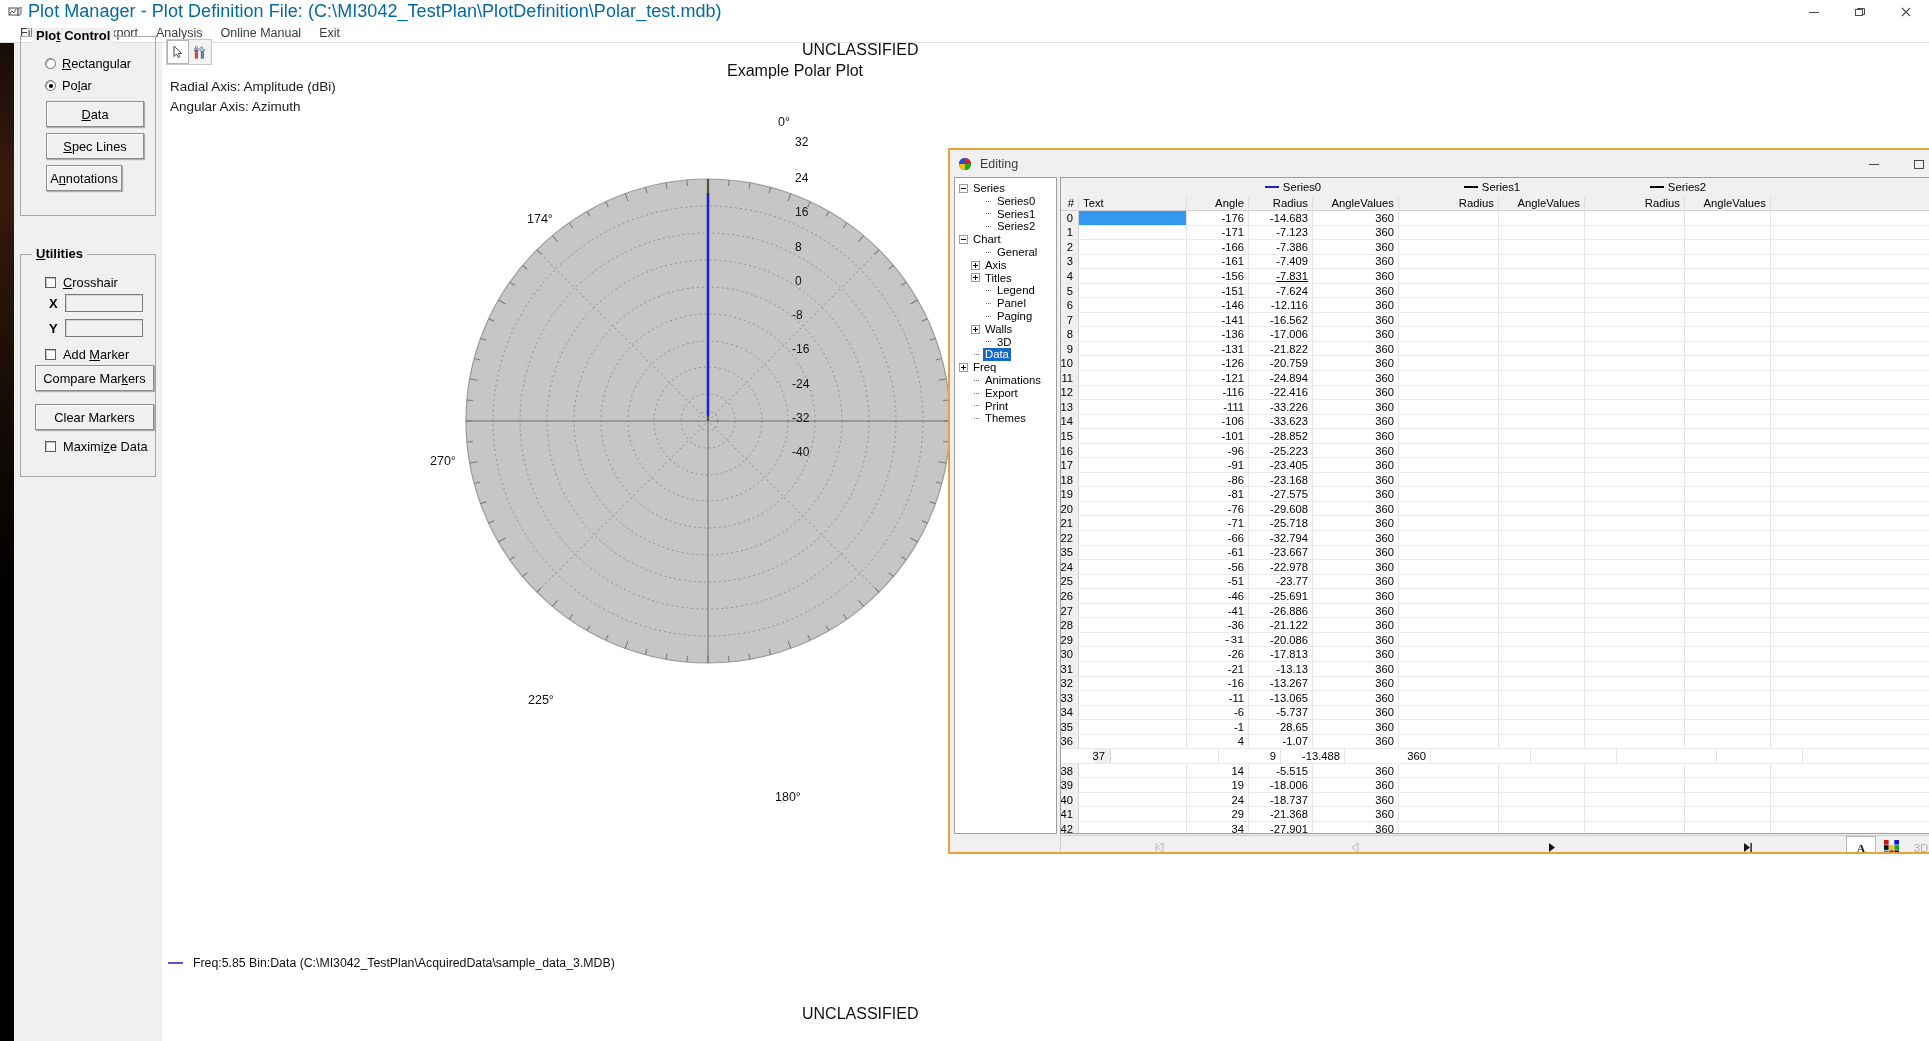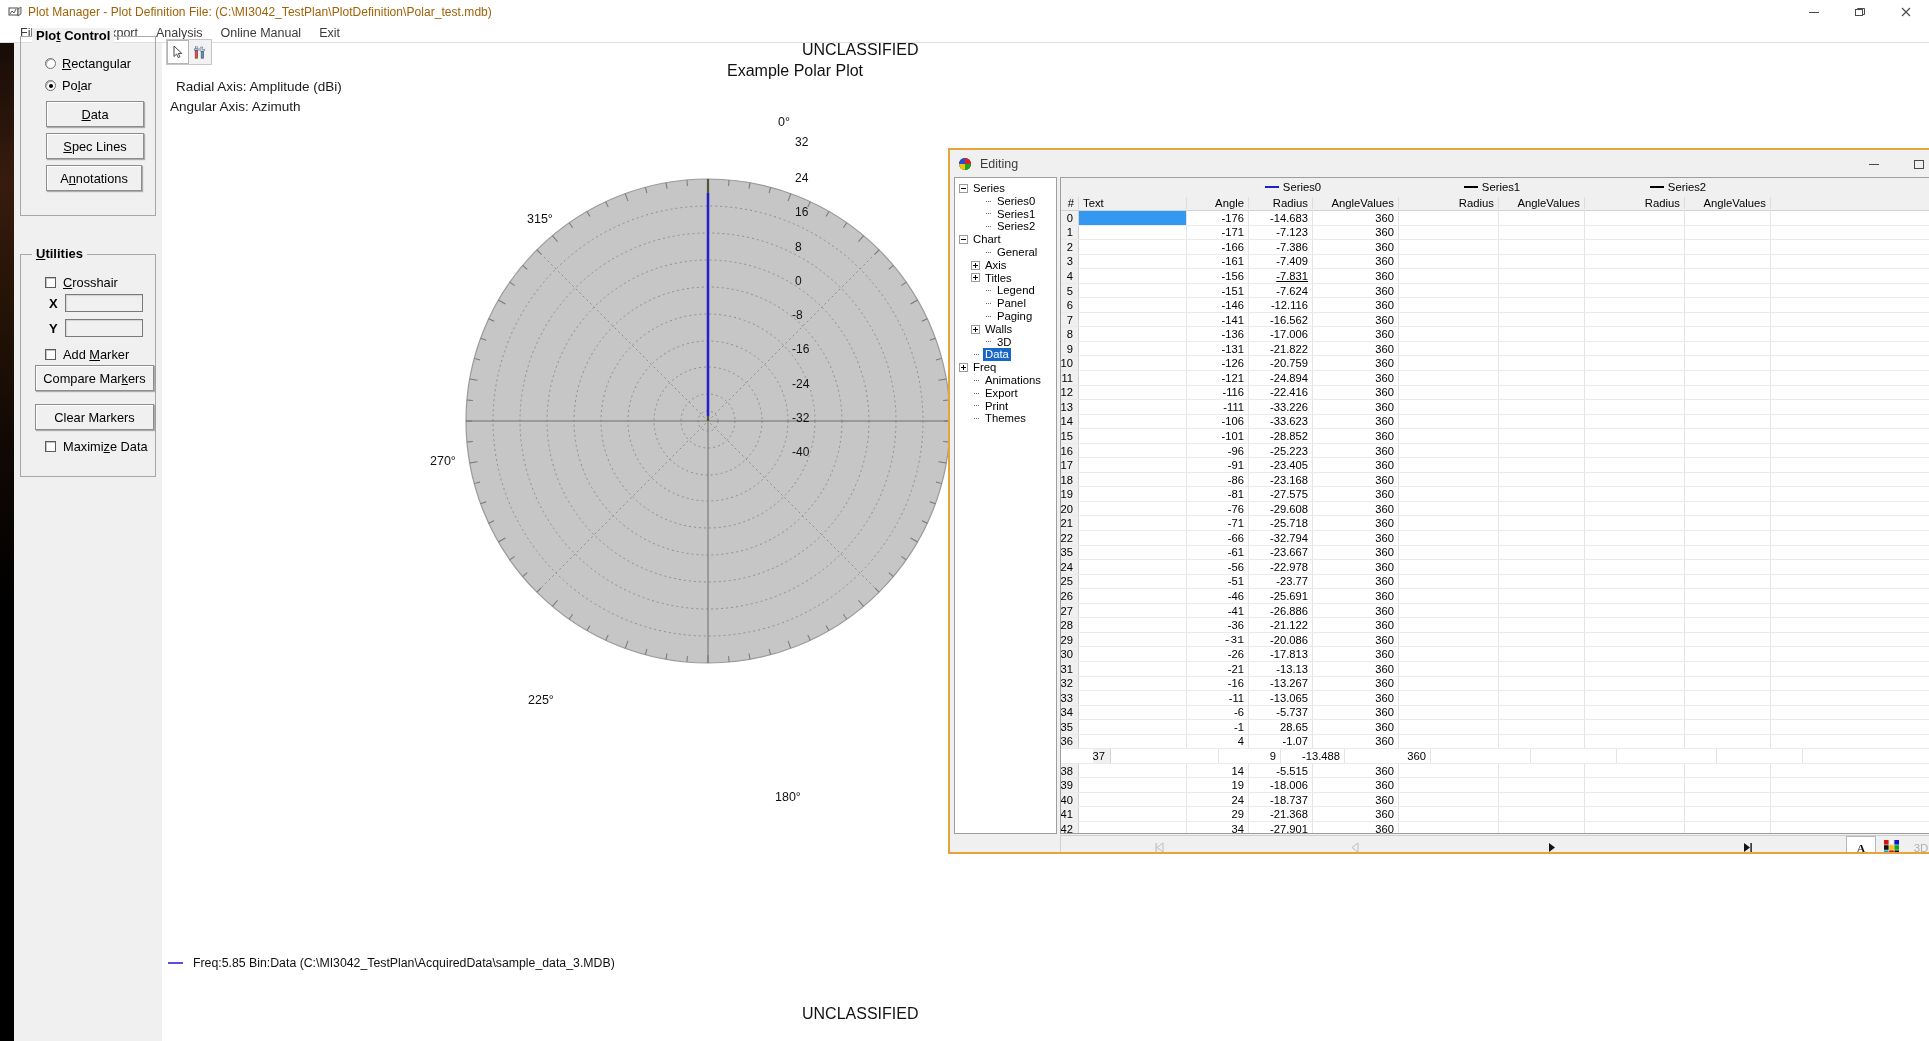--- a/index.html
+++ b/index.html
@@ -23,21 +23,21 @@
     background: #ffffff;
     display: flex; align-items: center;
     border-bottom: 0px solid #e6e6e6;
   }
   #titlebar .tb-icon {
     width: 14px; height: 14px; margin-left: 8px; margin-right: 6px;
     position: relative; flex: 0 0 auto;
   }
   #titlebar .tb-icon svg { display:block; }
   #titlebar .tb-title {
-    font-size: 12px; color: #a16207; white-space: nowrap;
+    font-size: 18px; color: #0369a1; white-space: nowrap;
     letter-spacing: 0.05px;
   }
   #titlebar .tb-spacer { flex: 1 1 auto; }
   .tb-btn {
     width: 46px; height: 23px; display: flex; align-items: center; justify-content: center;
     flex: 0 0 auto;
   }
   .tb-btn svg { display:block; }
 
   
@@ -336,21 +336,21 @@
         <span class="radio on"></span>
         <span>Po<span class="u">l</span>ar</span>
       </div>
 
       <div class="winbtn" style="left:25px; top:64px; width:98px; height:26px;">
         <span><span class="u">D</span>ata</span>
       </div>
       <div class="winbtn" style="left:25px; top:96px; width:98px; height:26px;">
         <span><span class="u">S</span>pec Lines</span>
       </div>
-      <div class="winbtn" style="left:25px; top:128px; width:96px; height:26px;">
+      <div class="winbtn" style="left:25px; top:128px; width:76px; height:26px;">
         <span>A<span class="u">n</span>notations</span>
       </div>
     </div>
 
     <div class="groupbox" id="utilities">
       <span class="gb-title"><span class="u">U</span>tilities</span>
 
       <div class="chk-row" style="left:24px; top:20px;">
         <span class="chk"></span>
         <span><span class="u">C</span>rosshair</span>
@@ -391,21 +391,21 @@
         <span class="tbtn">
           <svg width="16" height="15" viewBox="0 0 16 15">
             <path d="M3.5 1 v2.6 M5.2 1 v2.6 M2.6 3.6 h3.6 v2 h-3.6 z" stroke="#5a7fa8" fill="#bcd2e6" stroke-width="0.8"></path>
             <rect x="3.2" y="5.6" width="2.4" height="7.6" fill="#d94f4f" stroke="#8a3a3a" stroke-width="0.7"></rect>
             <path d="M10.6 2 a2 2 0 0 0 -2.6 2.6 l-0.4 0.5 l1.8 1.8 l0.5 -0.4 a2 2 0 0 0 2.6 -2.6 l-1.2 1.2 l-1.2 -1.2 z" fill="#cfd8e0" stroke="#6a7682" stroke-width="0.7"></path>
             <rect x="9.2" y="6.6" width="2.4" height="6.6" fill="#6f8fb5" stroke="#3d5a78" stroke-width="0.7"></rect>
           </svg>
         </span>
       </div>
 
-      <span class="plot-axislabel" style="left:14px; top:36px;">Radial Axis: Amplitude (dBi)</span>
+      <span class="plot-axislabel" style="left:8px; top:36px;">Radial Axis: Amplitude (dBi)</span>
       <span class="plot-axislabel" style="left:8px; top:56px;">Angular Axis: Azimuth</span>
 
       <span class="plot-class" style="left:640px; top:-2px;">UNCLASSIFIED</span>
       <span class="plot-title" style="left:565px; top:19px;">Example Polar Plot</span>
       <span class="plot-class" style="left:640px; top:962px;">UNCLASSIFIED</span>
 
       <div id="polar-wrap">
         <svg width="492" height="690" viewBox="0 0 492 690">
           <defs>
             <clipPath id="diskclip">
@@ -509,21 +509,21 @@
             </g>
           </g>
 
           <line x1="246" y1="88" x2="246" y2="330" stroke="#55552f" stroke-width="2.2"></line>
 
           <line x1="246" y1="102" x2="246" y2="325" stroke="#2020d0" stroke-width="2.4"></line>
         </svg>
       </div>
 
       <span class="angle-lab" style="left:616px; top:72px;">0°</span>
-      <span class="angle-lab" style="left:365px; top:169px;">315°</span>
+      <span class="angle-lab" style="left:365px; top:169px;">174°</span>
       <span class="angle-lab" style="left:268px; top:411px;">270°</span>
       <span class="angle-lab" style="left:366px; top:650px;">225°</span>
       <span class="angle-lab" style="left:613px; top:747px;">180°</span>
 
       <span class="radial-lab" style="left:633px; top:92px;">32</span>
       <span class="radial-lab" style="left:633px; top:128px;">24</span>
       <span class="radial-lab" style="left:633px; top:162px;">16</span>
       <span class="radial-lab" style="left:633px; top:197px;">8</span>
       <span class="radial-lab" style="left:633px; top:231px;">0</span>
       <span class="radial-lab" style="left:630px; top:265px;">-8</span>

